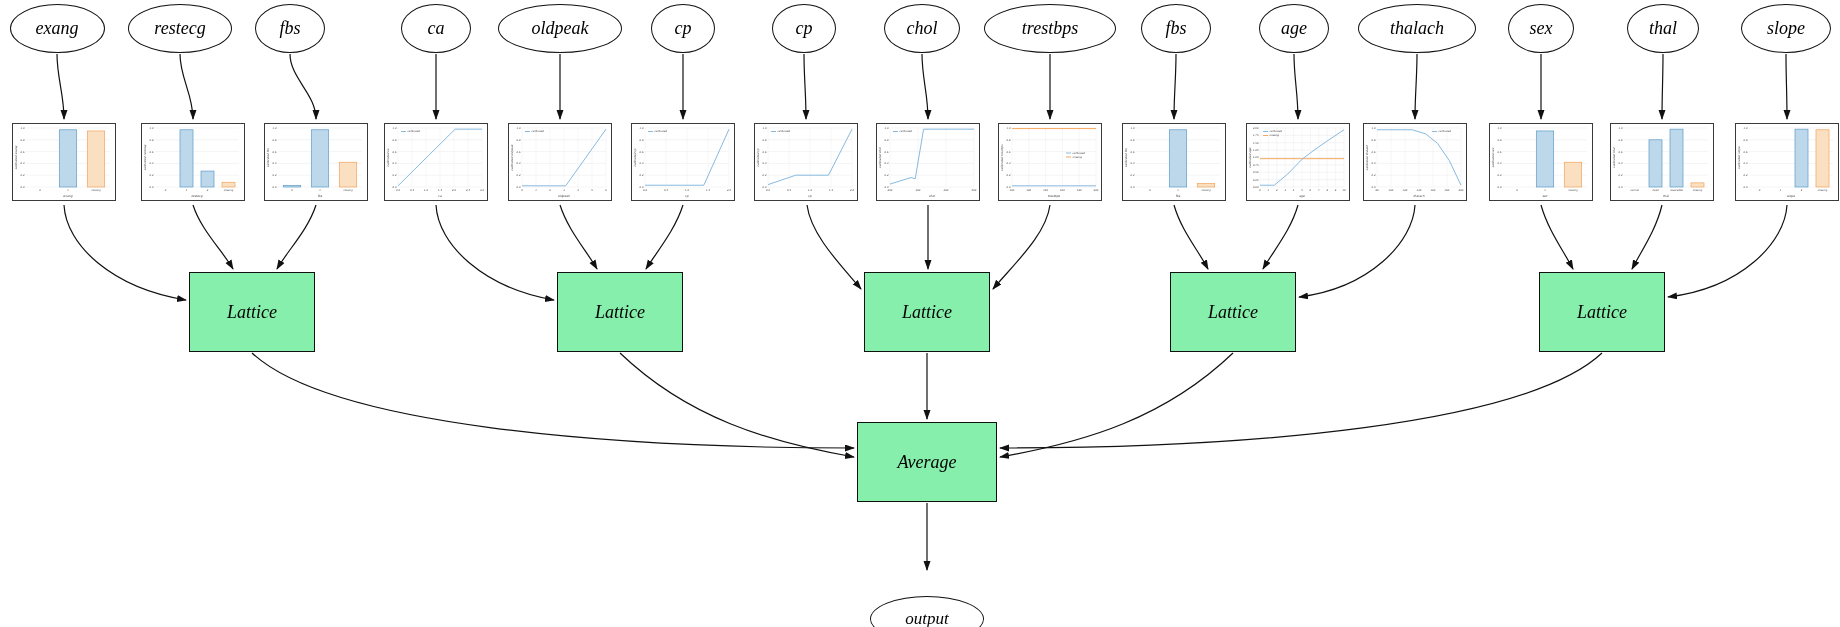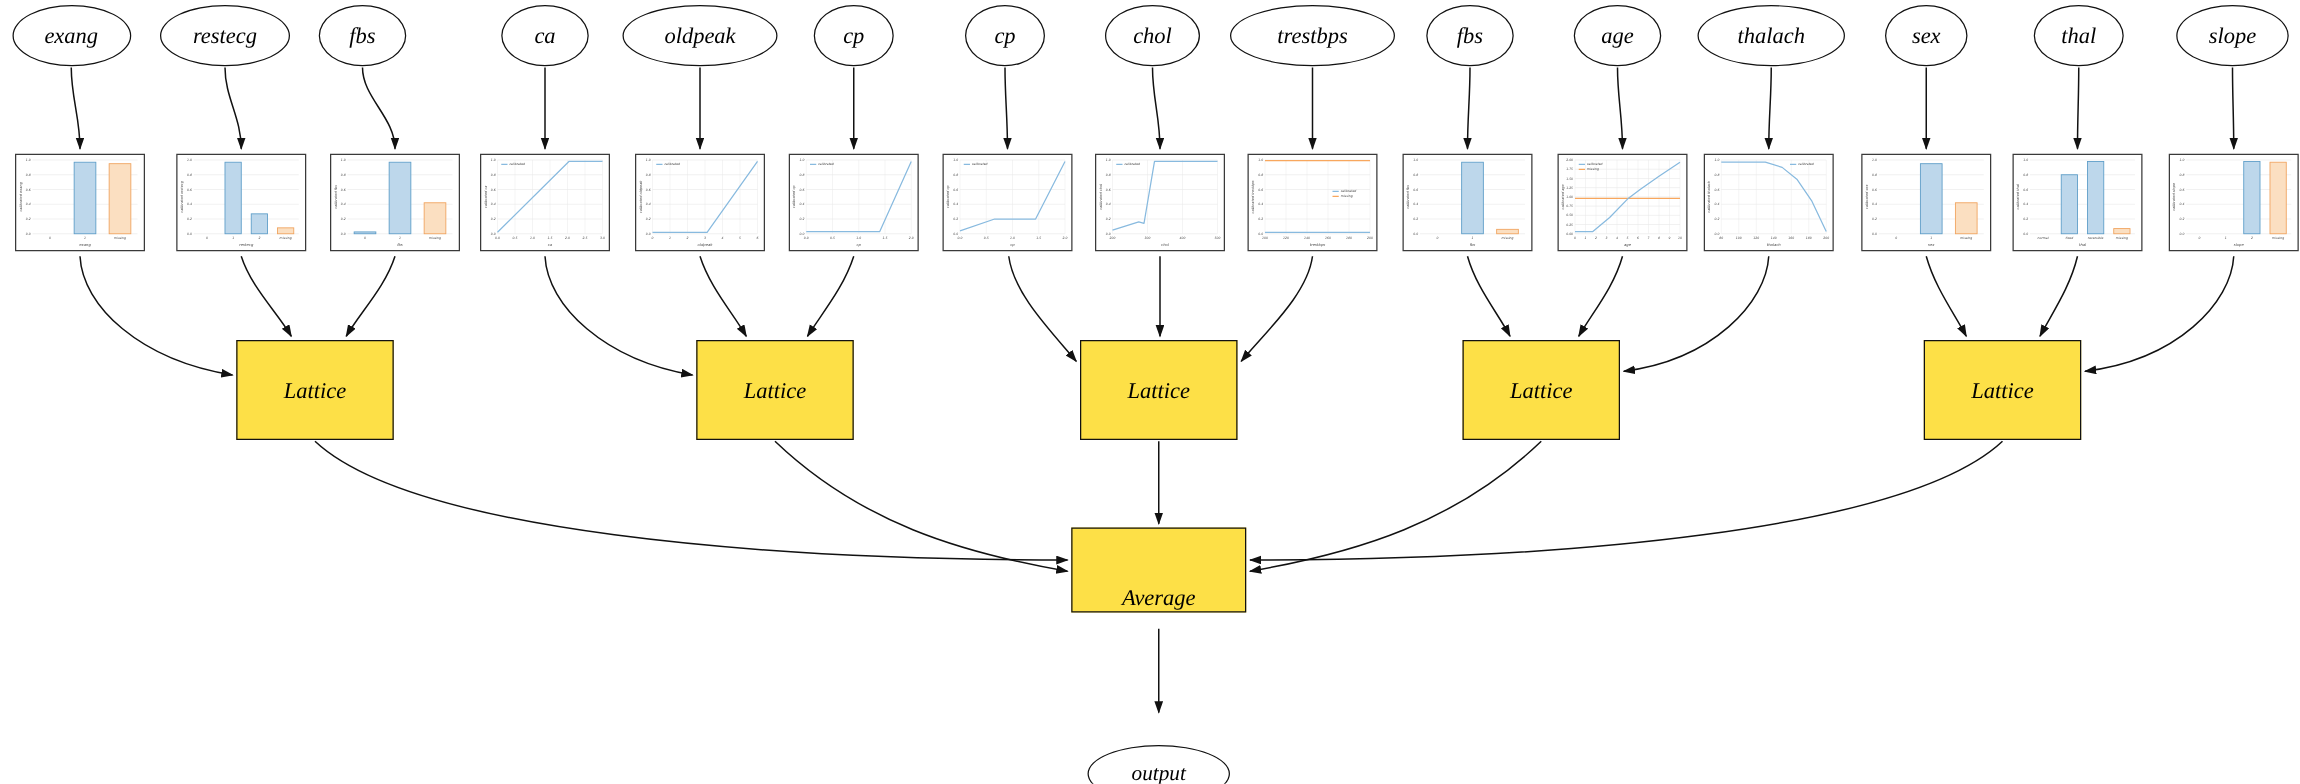--- a/index.html
+++ b/index.html
@@ -1,21 +1,21 @@
 <!DOCTYPE html>
 <html><head>
 <meta charset="utf-8">
 <style>
   html,body{margin:0;padding:0;background:#fff;}
   body{width:1840px;height:627px;overflow:hidden;font-family:"Liberation Serif","DejaVu Serif",serif;}
   #canvas{position:relative;width:1840px;height:627px;background:#fff;font-style:italic;}
   #edge-layer{position:absolute;left:0;top:0;width:1840px;height:627px;}
   .node-ellipse{position:absolute;border:1.4px solid #111;border-radius:50%;background:#fff;
     display:flex;align-items:center;justify-content:center;font-size:18px;color:#000;box-sizing:border-box;}
-  .node-box{position:absolute;border:1.4px solid #111;background:#fde047;
+  .node-box{position:absolute;border:1.4px solid #111;background:#86efac;
     display:flex;align-items:center;justify-content:center;font-size:18px;color:#000;box-sizing:border-box;}
   .chart{position:absolute;border:1.4px solid #3a3a3a;background:#fff;box-sizing:border-box;}
   .chart svg{display:block;font-family:"DejaVu Sans","Liberation Sans",sans-serif;}
 </style>
 </head>
 <body>
 
 <div id="canvas">
   <svg id="edge-layer" width="1840" height="627" viewBox="0 0 1840 627">
     <defs>
@@ -643,20 +643,20 @@
       </div>
       <div class="node-box" style="left: 864px; top: 272px; width: 126px; height: 80px;">
         <span>Lattice</span>
       </div>
       <div class="node-box" style="left: 1170px; top: 272px; width: 126px; height: 80px;">
         <span>Lattice</span>
       </div>
       <div class="node-box" style="left: 1539px; top: 272px; width: 126px; height: 80px;">
         <span>Lattice</span>
       </div>
-      <div class="node-box" style="left: 857px; top: 422px; width: 140px; height: 68px; align-items: flex-end;">
+      <div class="node-box" style="left: 857px; top: 422px; width: 140px; height: 80px;">
         <span>Average</span>
       </div>
       <div class="node-ellipse" style="left: 870px; top: 596px; width: 114px; height: 46px; font-size: 17px;">
         <span>output</span>
       </div>
     </div>
 </div>
 
 </body></html>

